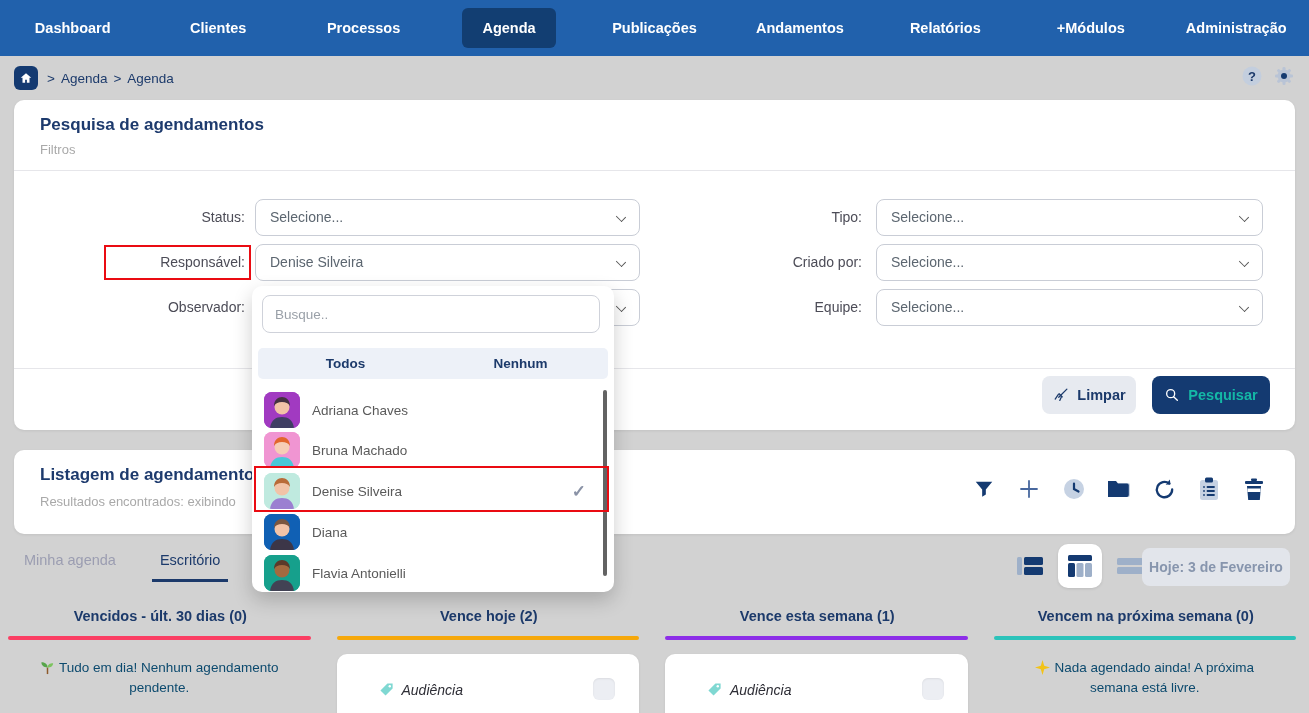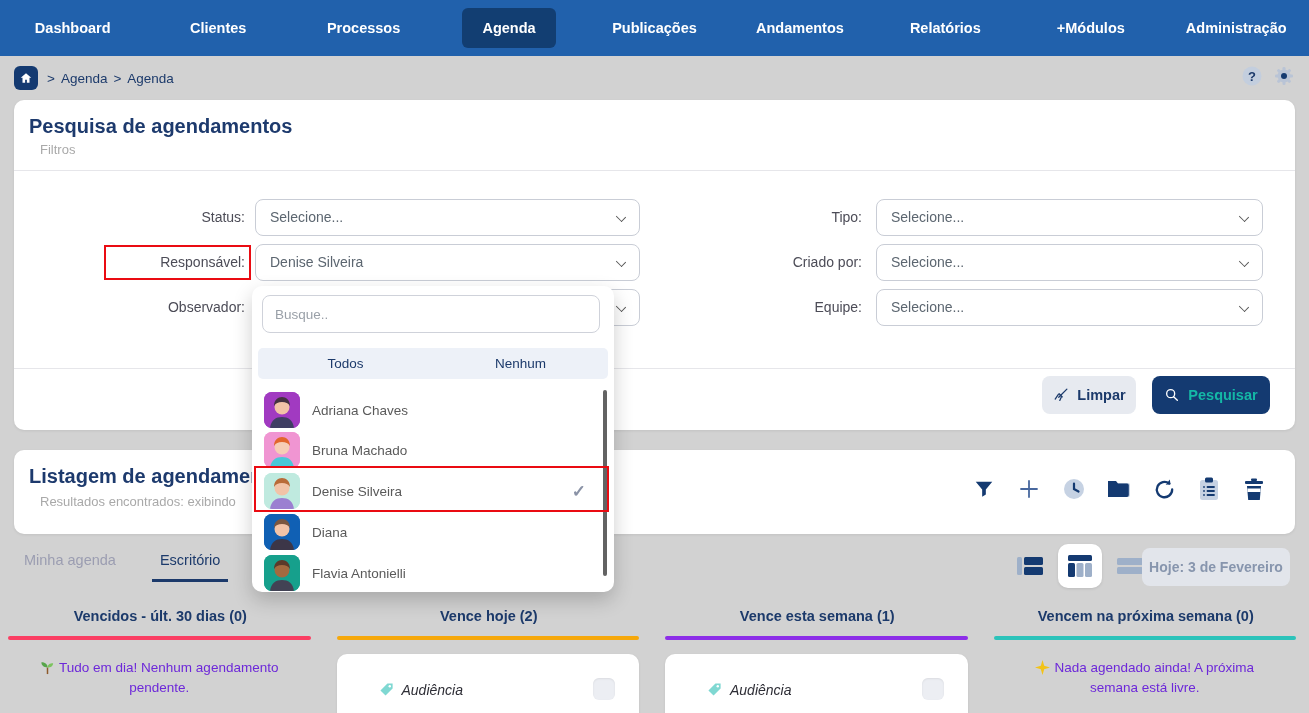--- a/index.html
+++ b/index.html
@@ -16,42 +16,42 @@
   
   .crumb-bar { position:absolute; left:0; top:56px; width:100%; height:44px; display:flex; align-items:center; padding:0 14px; }
   .home-ico { width:24px; height:24px; border-radius:6px; background:#143a71; display:flex; align-items:center; justify-content:center; margin-right:9px; }
   .crumb-txt { color:#1c3a6b; font-size:13.5px; display:flex; gap:6px; }
   .crumb-right { margin-left:auto; display:flex; gap:10px; align-items:center; }
 
   
   .card { position:absolute; background:#fff; border-radius:10px; box-shadow:0 1px 3px rgba(0,0,0,.08); }
   .card1 { left:14px; top:100px; width:1281px; height:330px; }
   .card2 { left:14px; top:450px; width:1281px; height:84px; }
-  .card-title { position:absolute; left:15px; top:15px; color:#1d3a6d; font-size:20px; font-weight:bold; }
+  .card-title { position:absolute; left:26px; top:15px; color:#1d3a6d; font-size:17px; font-weight:bold; }
   .card-sub { position:absolute; left:26px; top:42px; color:#a9a9a9; font-size:13px; }
   .divider { position:absolute; left:0; width:100%; height:1px; background:#e6e6ea; }
 
   
   .f-label { position:absolute; width:200px; text-align:right; color:#4c4c57; font-size:14px; line-height:37px; }
   .f-select { position:absolute; height:37px; background:#fff; border:1px solid #c9cdd6; border-radius:8px; font-size:14px; color:#5c6670; line-height:35px; padding-left:14px; cursor:pointer; }
   .f-select .chev { position:absolute; right:14px; top:13px; width:8px; height:8px; border-right:1.6px solid #555; border-bottom:1.6px solid #555; transform:rotate(45deg) scaleY(.8); }
   .lbl-l { left:31px; } .sel-l { left:241px; width:385px; }
   .lbl-r { left:648px; } .sel-r { left:862px; width:387px; }
   .row1 { top:99px; } .row2 { top:144px; } .row3 { top:189px; }
 
   .btn { position:absolute; top:276px; height:38px; border-radius:8px; display:flex; align-items:center; justify-content:center; gap:8px; font-size:14.5px; font-weight:bold; cursor:pointer; }
   .btn-limpar { left:1028px; width:94px; background:#e7eaf0; color:#1c3a6b; }
   .btn-pesq { left:1138px; width:118px; color:#14b8a6; }
 
   
   .dd { position:absolute; left:252px; top:286px; width:362px; height:306px; background:#fff; border-radius:10px; box-shadow:0 8px 20px rgba(0,0,0,.20); z-index:20; }
   .dd-search { position:absolute; left:10px; top:9px; width:338px; height:38px; border:1px solid #cfd2da; border-radius:8px; padding:0 12px; font-size:13.5px; color:#444; font-family:"Liberation Sans",sans-serif; }
   .dd-search::placeholder { color:#9aa0a8; }
   .dd-bulk { position:absolute; left:6px; top:62px; width:350px; height:31px; background:#edf1f8; border-radius:5px; display:flex; align-items:center; }
-  .dd-bulk span { flex:1; text-align:center; color:#1c3a6b; font-weight:normal; font-size:13.5px; cursor:pointer; }
+  .dd-bulk span { flex:1; text-align:center; color:#1c3a6b; font-weight:bold; font-size:13.5px; cursor:pointer; }
   .dd-row { position:absolute; left:4px; width:344px; height:40px; display:flex; align-items:center; gap:12px; padding-left:8px; cursor:pointer; }
   .avatar { width:36px; height:36px; border-radius:8px; background:var(--bg); overflow:hidden; flex:none; }
   .dd-name { color:#5a5a5a; font-size:13.5px; }
   .dd-check { margin-left:auto; margin-right:14px; color:#8a92a6; font-size:17px; font-weight:bold; }
   .dd-scroll { position:absolute; right:7px; top:104px; width:4px; height:186px; background:#636363; border-radius:2px; }
 
   
   .anno { position:absolute; border:2.5px solid #ea0b12; z-index:30; pointer-events:none; }
   .anno1 { left:104px; top:245px; width:147px; height:35px; }
   .anno2 { left:254px; top:466px; width:355px; height:46px; }
@@ -68,21 +68,21 @@
   .views { position:absolute; left:1008px; top:544px; display:flex; align-items:center; gap:6px; }
   .view-btn { width:44px; height:44px; display:flex; align-items:center; justify-content:center; border-radius:10px; cursor:pointer; }
   .view-btn.sel { background:#fff; box-shadow:0 1px 3px rgba(0,0,0,.1); }
   .btn-hoje { position:absolute; left:1142px; top:548px; width:148px; height:38px; background:#e2e5eb; border-radius:8px; color:#8795ad; font-weight:bold; font-size:14px; display:flex; align-items:center; justify-content:center; cursor:pointer; }
 
   
   .board { position:absolute; left:8px; top:608px; width:1288px; display:grid; grid-template-columns:1fr 1fr 1fr 1fr; column-gap:26px; }
   .col { position:relative; }
   .col-head { color:#1c3a6b; font-weight:bold; font-size:14.5px; padding-left:2px;text-align:center; }
   .col-bar { height:3.5px; border-radius:2px; margin-top:12px; }
-  .col-msg { margin:18px auto 0; width:88%; text-align:center; color:#6d28d9; font-size:13.5px; line-height:1.55; }
+  .col-msg { margin:18px auto 0; width:88%; text-align:center; color:#0c4a6e; font-size:13.5px; line-height:1.55; }
   .col-card { margin-top:14px; background:#fff; border-radius:10px; height:76px; box-shadow:0 1px 3px rgba(0,0,0,.08); position:relative; }
   .tagrow { position:absolute; left:42px; top:28px; display:flex; align-items:center; gap:8px; font-style:italic; color:#2e2e36; font-size:14px; }
   .chk { position:absolute; right:24px; top:24px; width:22px; height:22px; border-radius:6px; background:#eceef3; box-shadow:inset 0 1px 2px rgba(0,0,0,.08); cursor:pointer; }
   .msg-ico { display:inline-block; vertical-align:-3px; margin-right:4px; }
 </style>
 </head>
 <body>
 
 <div class="page">
 

